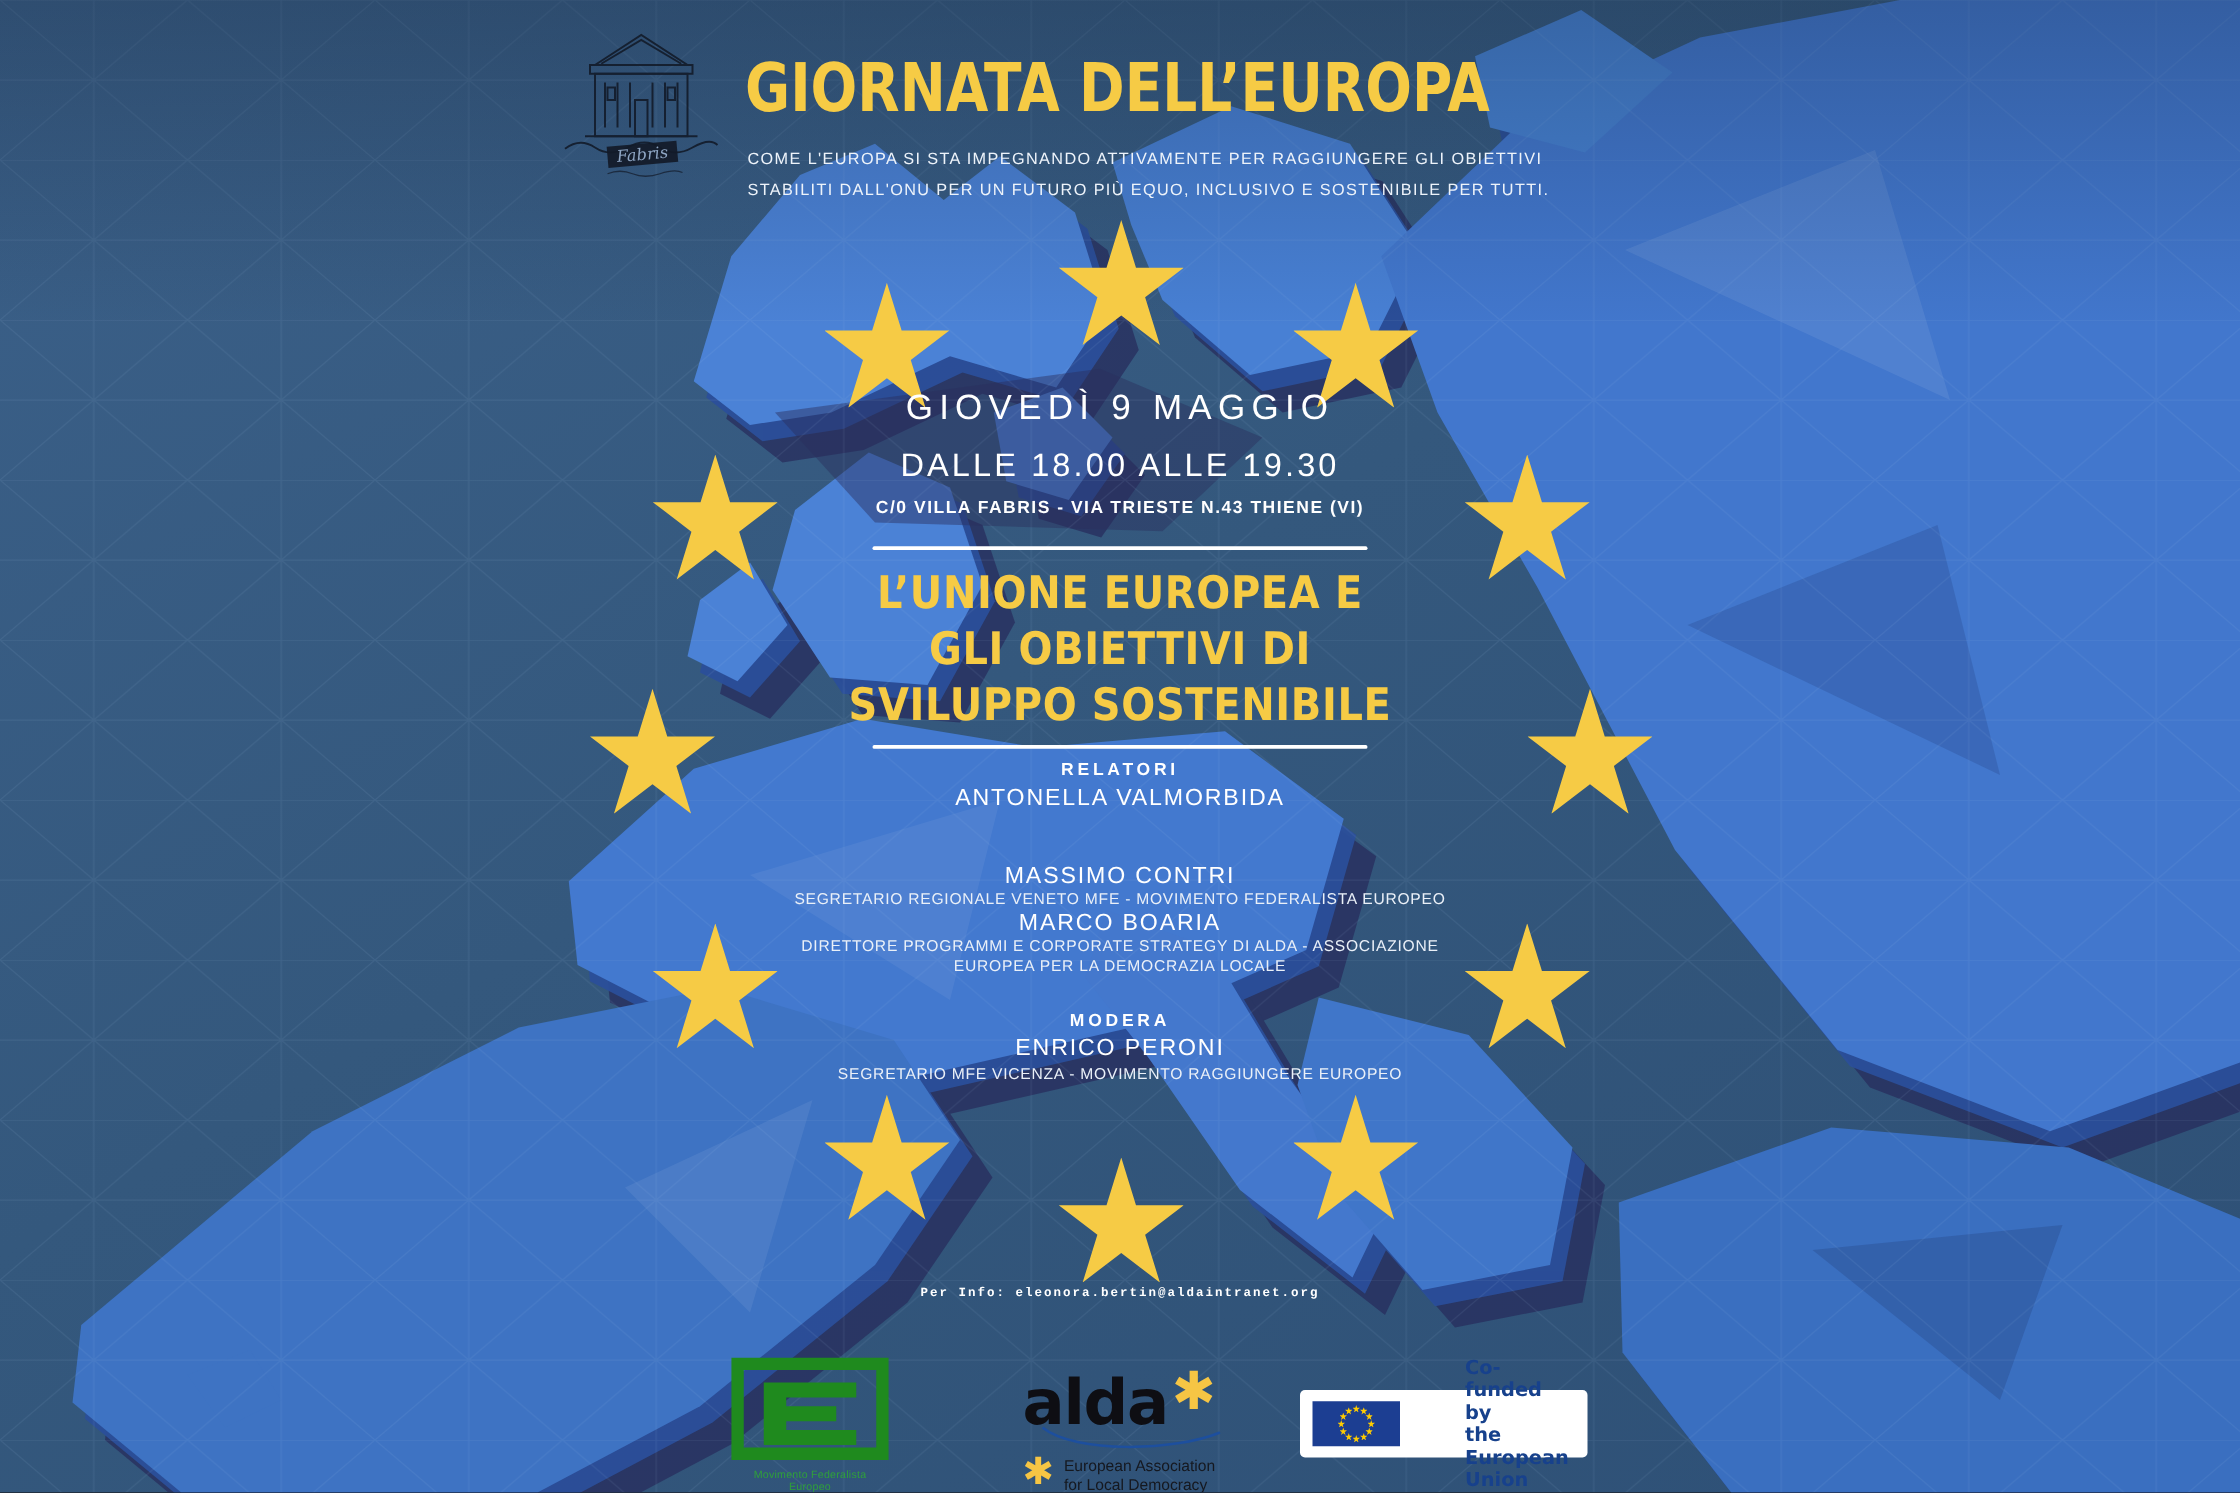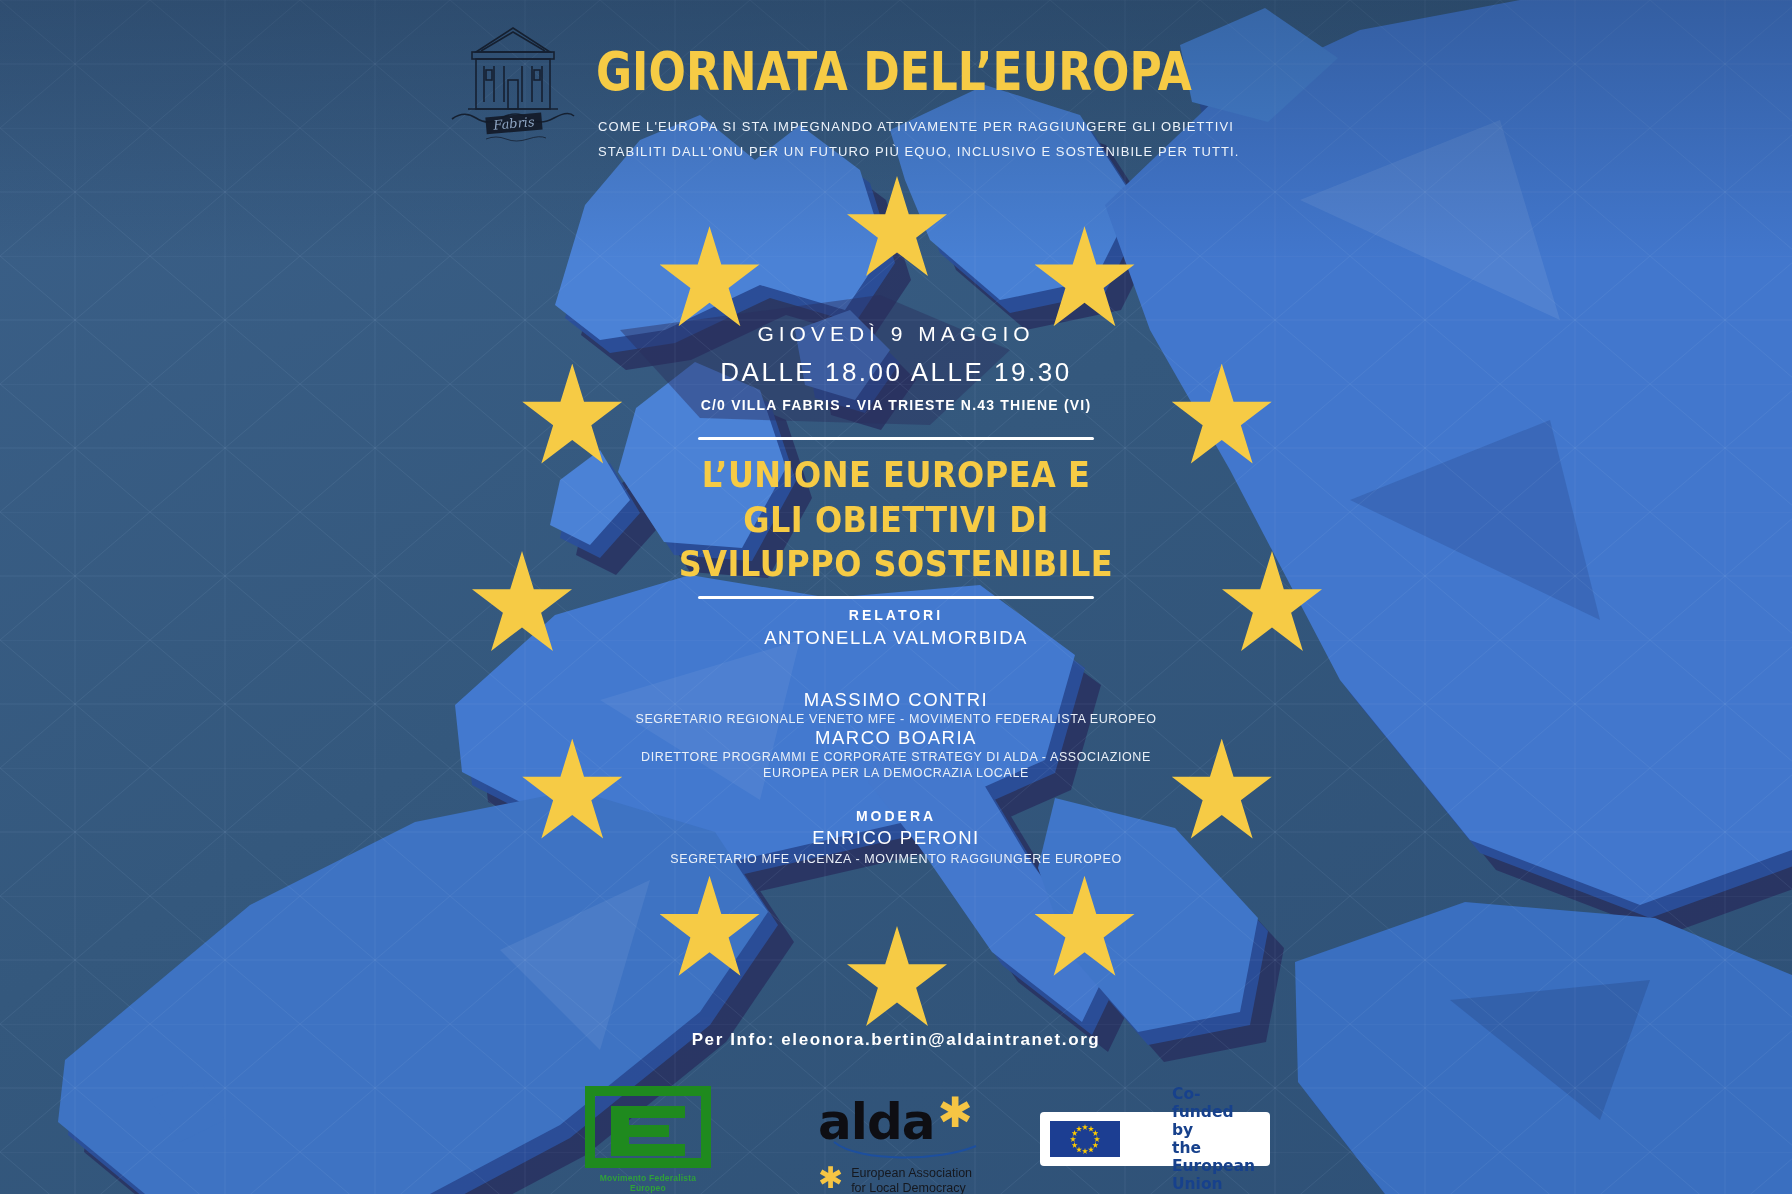--- a/index.html
+++ b/index.html
@@ -11,40 +11,40 @@
   .star{position:absolute;clip-path:polygon(50% 0%,61.8% 38.2%,100% 38.2%,69.1% 61.8%,
     80.9% 100%,50% 76.4%,19.1% 100%,30.9% 61.8%,0% 38.2%,38.2% 38.2%);}
   .layer{position:absolute;inset:0;z-index:3;}
   .abs{position:absolute;}
   .ctr{left:0;right:0;text-align:center;color:#fff;}
   .hdr-title{left:596px;top:40px;color:#F6CB45;font-family:"DejaVu Sans",sans-serif;
     font-weight:bold;font-size:44px;letter-spacing:0;transform:scaleY(1.22);
     transform-origin:left top;white-space:nowrap;}
   .hdr-sub{left:598px;top:114px;color:#EDF3FA;font-size:13px;letter-spacing:1.1px;
     line-height:25px;white-space:pre-line;font-weight:500;}
-  .date{top:322px;font-size:21px;letter-spacing:5px;font-weight:400;}
+  .date{top:310px;font-size:28px;letter-spacing:5px;font-weight:400;}
   .time{top:357px;font-size:26px;letter-spacing:2.5px;font-weight:400;}
   .venue{top:397px;font-size:14px;letter-spacing:1.2px;font-weight:600;}
   .rule{left:calc(50% - 198px);width:396px;height:3px;background:#fff;border-radius:2px;}
   .t-rule1{top:437px}.t-rule2{top:596px}
   .main-title{top:452px;color:#F6CB45;font-family:"DejaVu Sans",sans-serif;font-weight:bold;
     font-size:32px;line-height:40px;transform:scaleY(1.12);transform-origin:center top;
     letter-spacing:.5px;}
   .sec-label{font-size:14px;letter-spacing:3px;font-weight:600;}
   .sp-name{font-size:18.5px;letter-spacing:1.5px;font-weight:400;}
   .sp-role{font-size:12.5px;letter-spacing:.6px;line-height:16px;white-space:pre-line;
     color:#EAF0F8;font-weight:500;}
   .t-relatori{top:607px}.t-n1{top:627px}.t-r1{top:651px}
   .t-n2{top:689px}.t-r2{top:711px}.t-n3{top:727px}.t-r3{top:749px}
   .t-modera{top:808px}.t-n4{top:827px}.t-r4{top:851px}
-  .info{top:1030px;font-size:17px;letter-spacing:1.6px;font-weight:700;
-    font-family:Liberation Sans, sans-serif;}
+  .info{top:1030px;font-size:10px;letter-spacing:1.6px;font-weight:700;
+    font-family:Liberation Mono, monospace;}
   .fabris{left:438px;top:18px;}
   .mfe{left:585px;top:1086px;width:126px;text-align:center;}
-  .mfe-caption{margin-top:1px;font-size:8.5px;color:#2FA03A;letter-spacing:.2px;font-weight:700;}
+  .mfe-caption{margin-top:1px;font-size:8.5px;color:#2FA03A;letter-spacing:.2px;font-weight:400;}
   .alda{left:818px;top:1088px;width:200px;}
   .alda-word{color:#0e0e13;font-family:"DejaVu Sans",sans-serif;font-weight:bold;
     font-size:50px;line-height:50px;letter-spacing:-1px;}
   .alda-star{color:#F6C544;font-size:42px;vertical-align:12px;margin-left:3px;}
   .alda-curve{display:block;margin:-8px 0 0 12px;}
   .alda-caption-row{display:flex;align-items:flex-start;gap:8px;margin-top:2px;}
   .alda-mini-star{color:#F6C544;font-size:30px;line-height:26px;font-weight:bold;}
   .alda-caption{font-size:12.5px;line-height:15px;color:#15181f;white-space:pre-line;
     font-weight:500;padding-top:1px;}
   .eu-badge{left:1040px;top:1112px;width:230px;height:54px;background:#fff;border-radius:4px;

